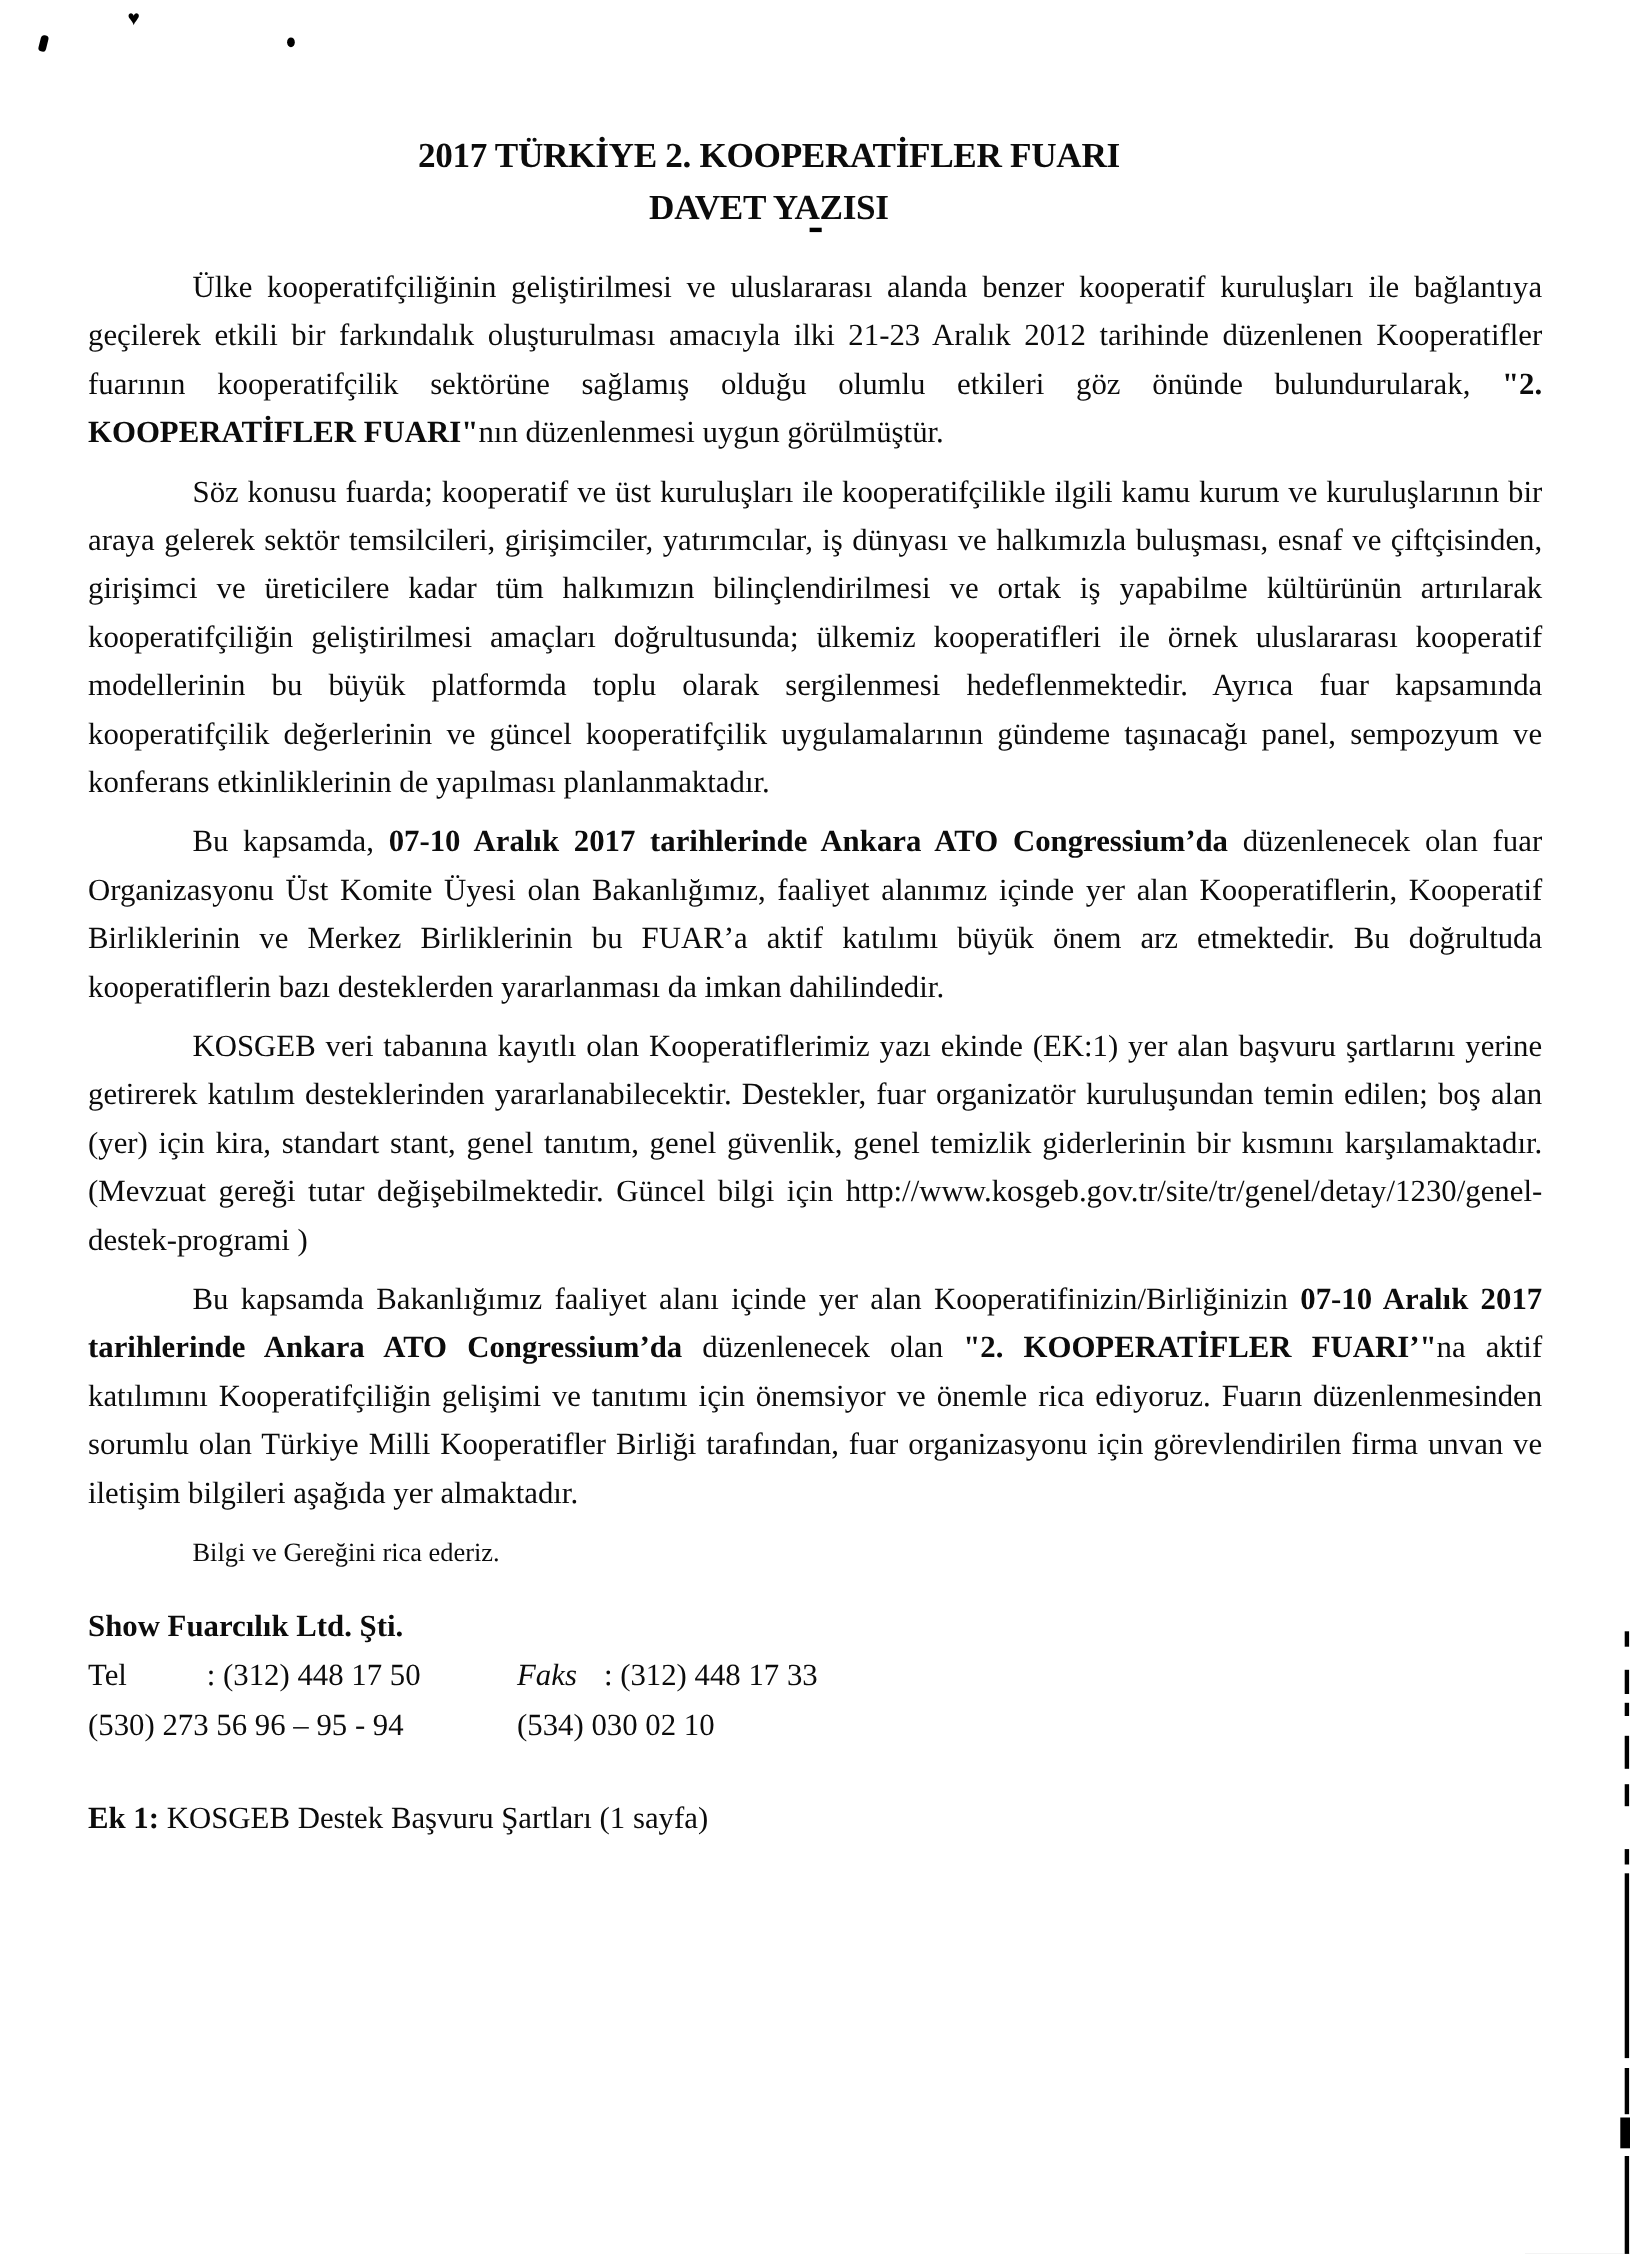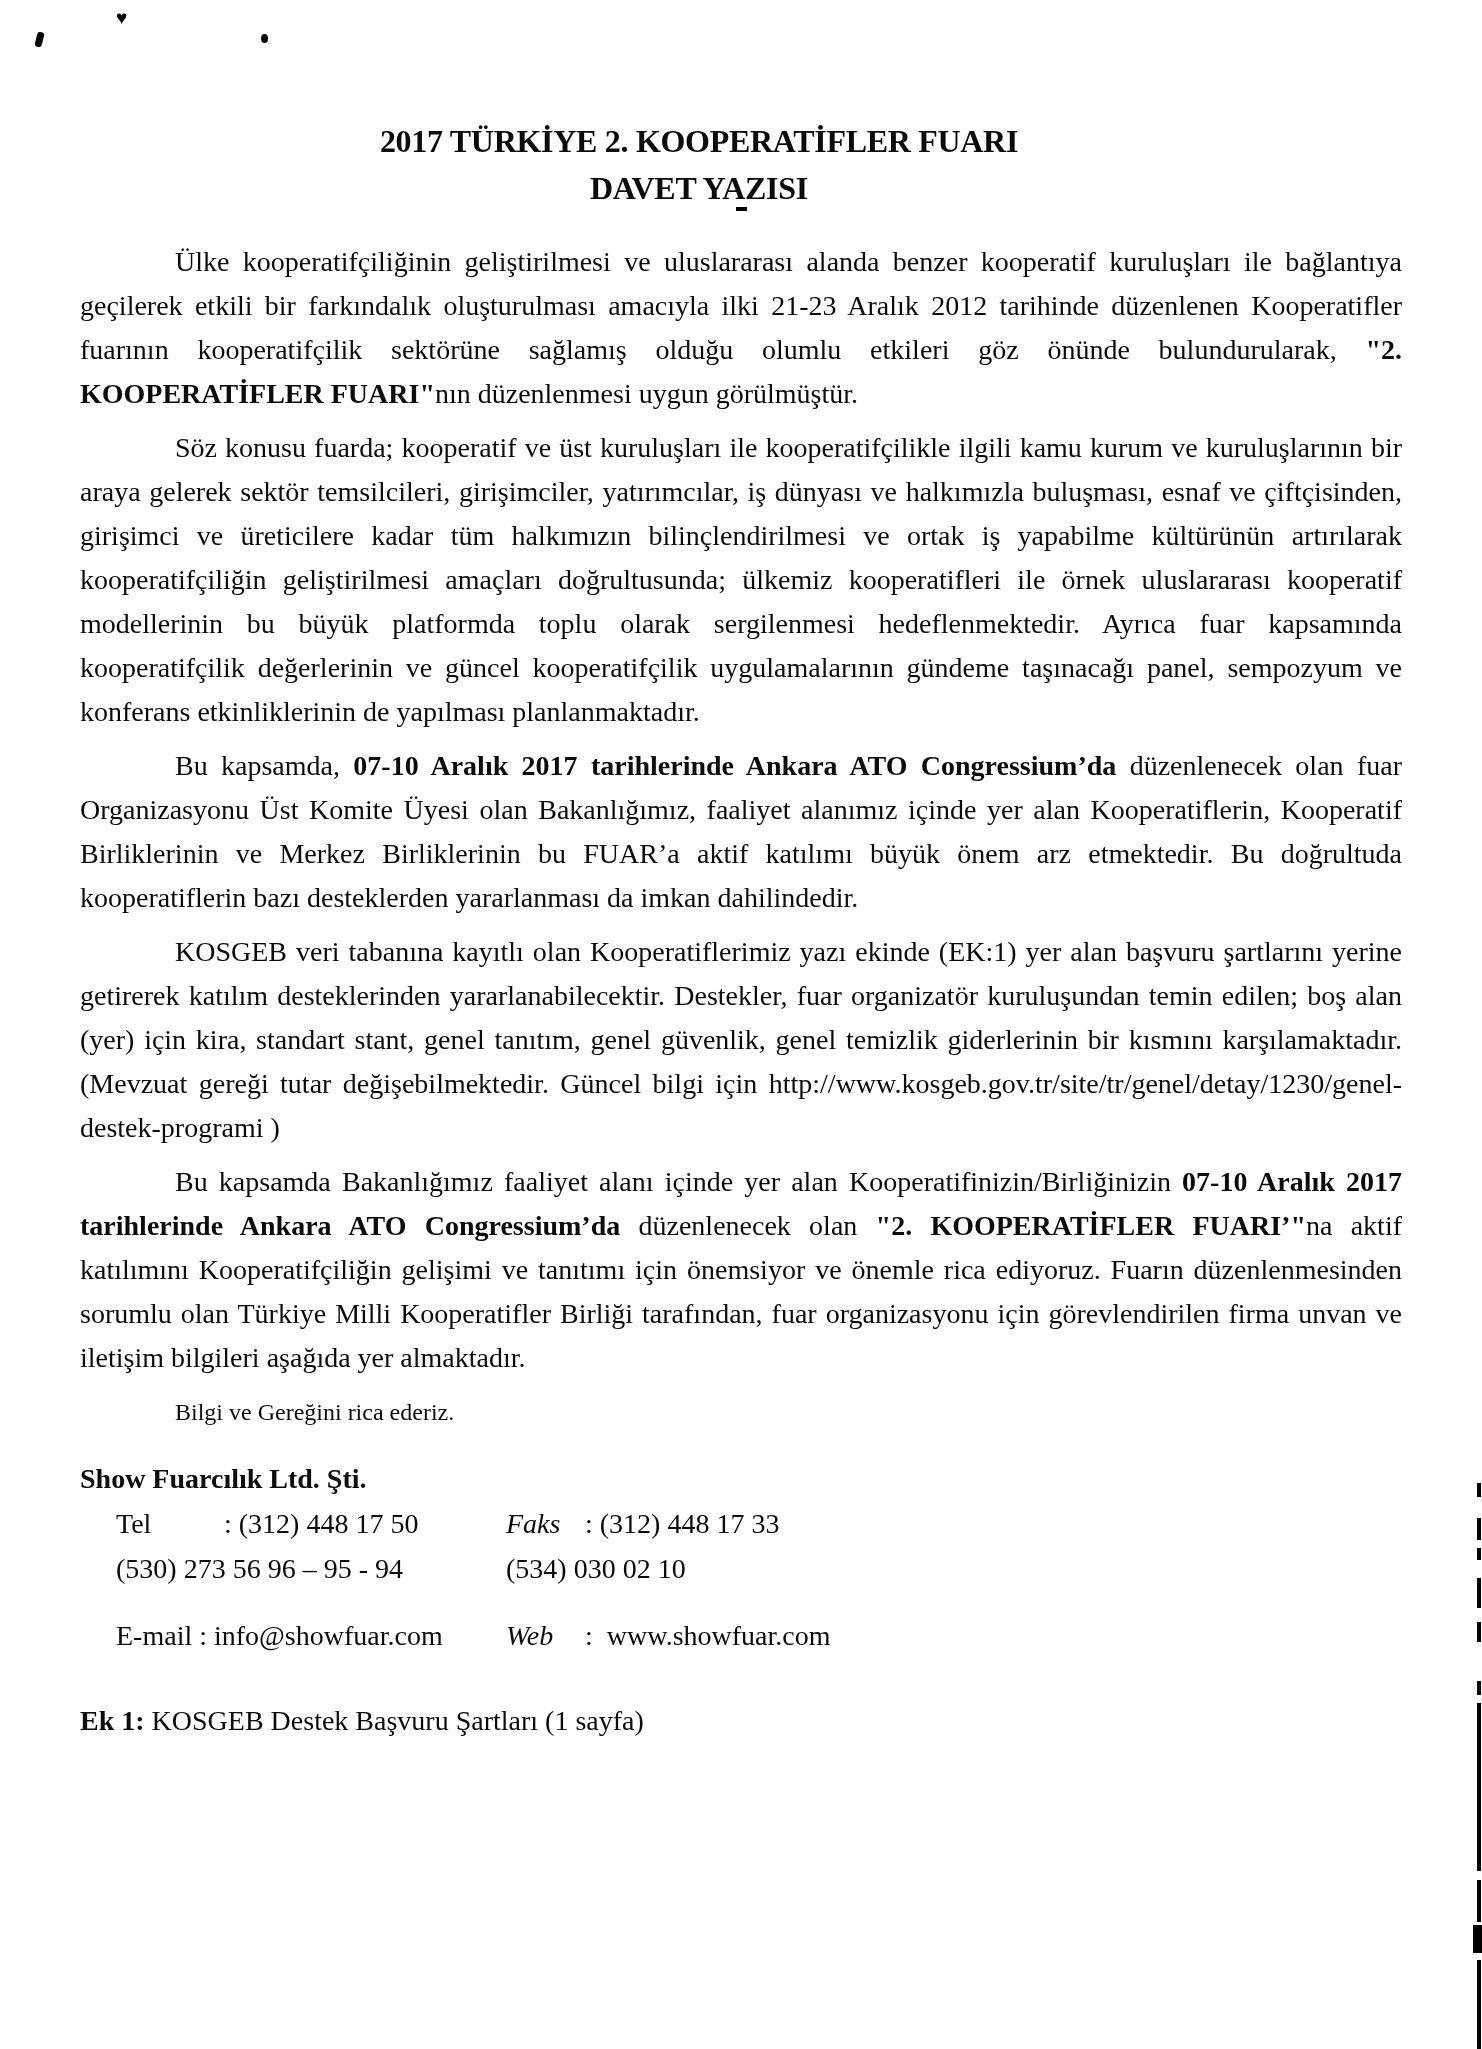--- a/index.html
+++ b/index.html
@@ -29,21 +29,21 @@
     font-size:28px;line-height:44px;
     text-align:justify;
   }
   .body-block p{margin:0 0 10px 0;text-indent:95px;}
   .b{font-weight:bold;}
   .u{overflow-wrap:break-word;}
   
   .closing{margin:54px 0 0 0;text-indent:95px;font-size:24px;line-height:44px;}
   .sig-block{margin-top:22px;font-size:28px;line-height:45px;}
   .sig-company{font-weight:bold;}
-  .sig-row{display:flex;margin-left:36px;}
+  .sig-row{display:flex;}
   .cell-left{display:inline-flex;width:390px;}
   .lbl{display:inline-block;width:108px;}
   .lbl-sm{display:inline-block;width:72px;font-style:italic;}
   .email-row{margin-top:22px;}
   .attach-row{margin-top:40px;}
   
   .artifact{position:absolute;background:#000;}
   .speck-slash{left:36px;top:32px;width:7px;height:15px;border-radius:3px;transform:rotate(14deg);}
   .speck-heart{position:absolute;left:116px;top:8px;background:none;color:#000;font-size:19px;line-height:19px;}
   .speck-dot{left:261px;top:34px;width:7px;height:9px;border-radius:50%;}
@@ -86,31 +86,20 @@
           <span class="lbl-sm">Faks</span>
           <span>: (312) 448 17 33</span>
         </span>
       </div>
 
       <div class="sig-row">
         <span class="cell-left">(530) 273 56 96 – 95 - 94</span>
         <span>(534) 030 02 10</span>
       </div>
 
-      <div class="sig-row email-row">
-        <span class="cell-left">
-          <span>E-mail :</span>&nbsp;
-          <span class="u">info@showfuar.com</span>
-        </span>
-        <span>
-          <span class="lbl-sm">Web</span>
-          <span>:</span>&nbsp;
-          <span class="u">www.showfuar.com</span>
-        </span>
-      </div>
 
       <div class="attach-row">
         <span class="b">Ek 1:</span>
         <span>KOSGEB Destek Başvuru Şartları (1 sayfa)</span>
       </div>
     </div>
   </div>
 
   <div class="artifact edge" style="top:1483px;height:14px"></div>
   <div class="artifact edge" style="top:1518px;height:22px"></div>

